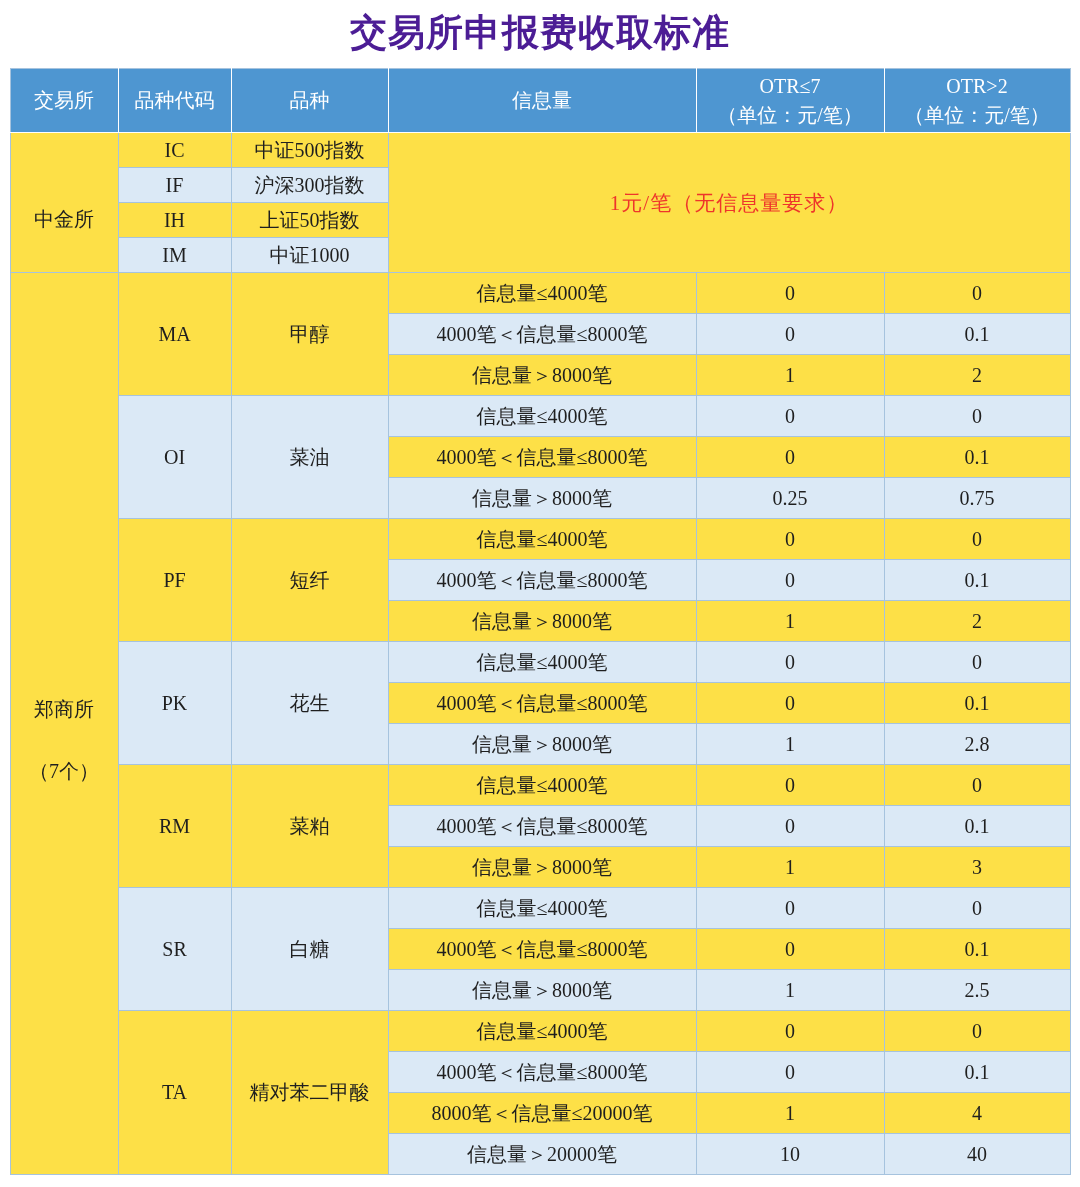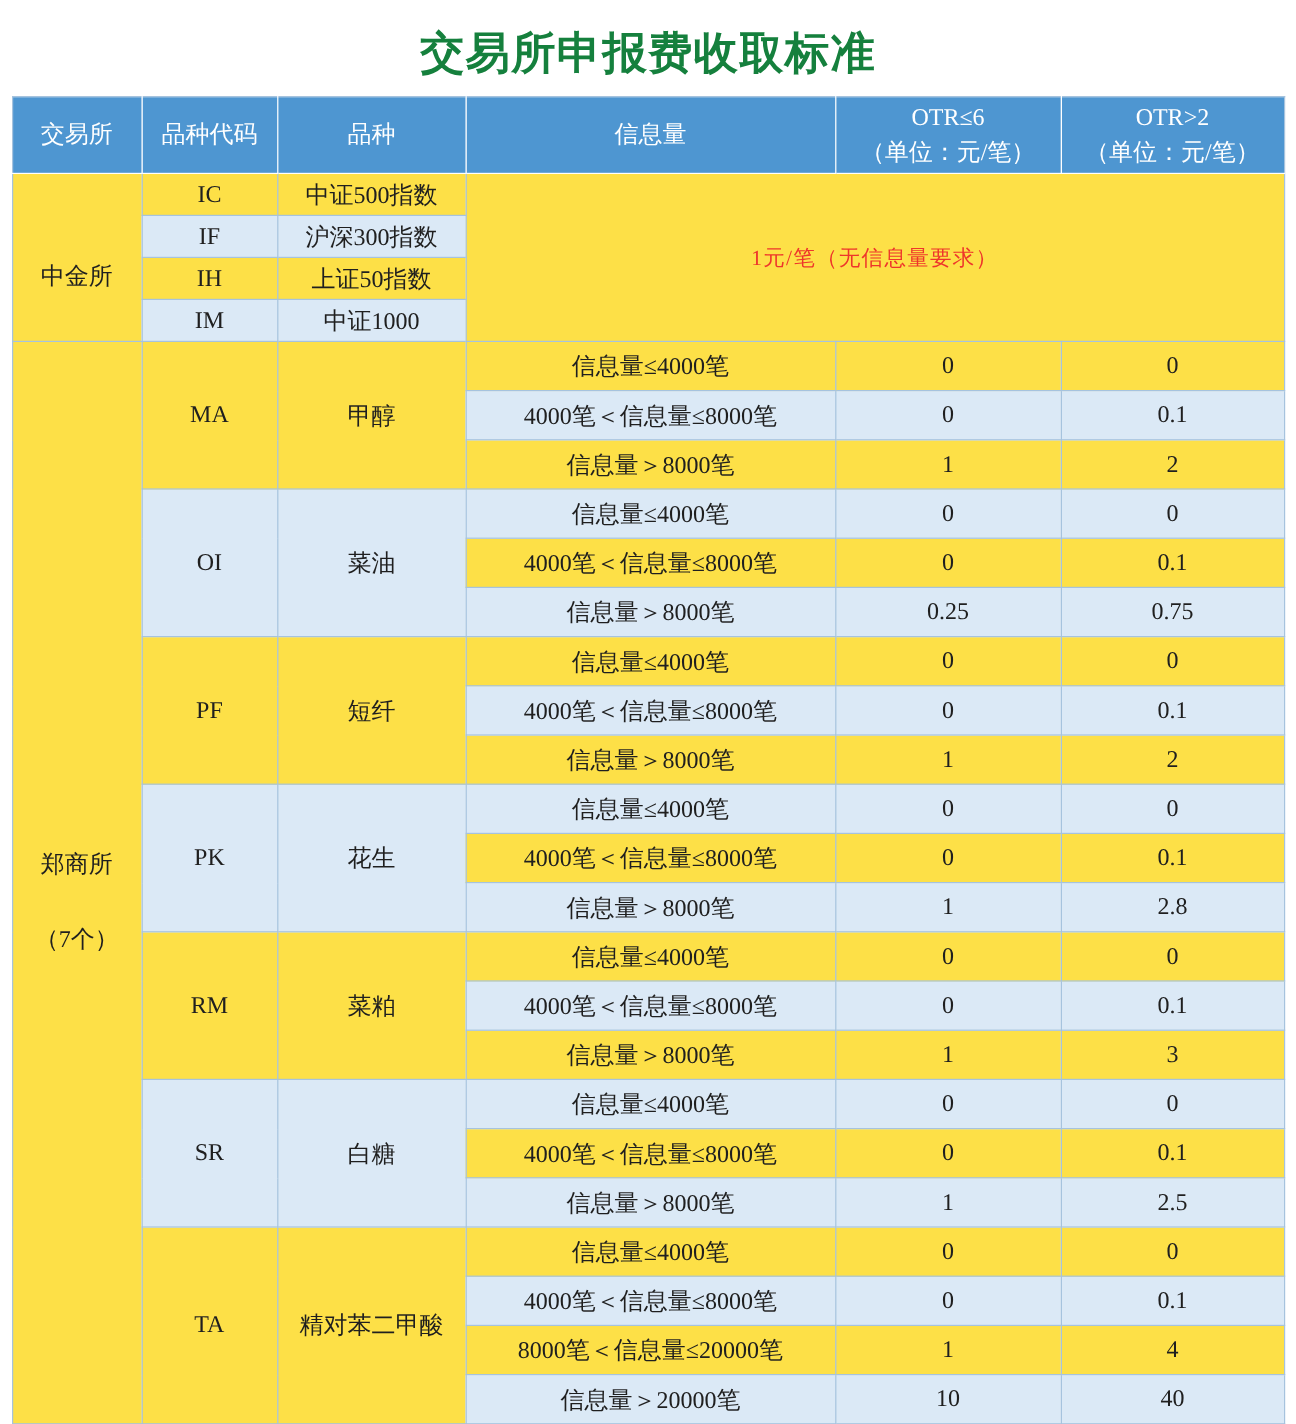--- a/index.html
+++ b/index.html
@@ -10,26 +10,26 @@
     --body-text:#1f1f1f;
   }
   *{box-sizing:border-box;}
   html,body{margin:0;padding:0;background:#ffffff;}
   body{
     width:1080px;
     font-family:"Liberation Serif","DejaVu Serif",serif;
     color:var(--body-text);
   }
   .page-title{
-    margin:20px 0 10px 0;
+    margin:8px 0 10px 0;
     text-align:center;
     font-size:37px;
     font-weight:bold;
     letter-spacing:1px;
-    color:#15803d;
+    color:#4c1d95;
   }
   table.fee-table{
     width:1060px;
     margin:0 auto 9px auto;
     border-collapse:collapse;
     table-layout:fixed;
   }
   .fee-table th{
     background:var(--header-bg);
     color:#ffffff;
@@ -53,21 +53,21 @@
     font-size:20px;
     padding:2px 4px;
     background:#ffffff;
   }
   .fee-table td.stripe{background:var(--stripe);}
   .fee-table td.plain{background:#fde047;}
   tr.row-cffex{height:35px;}
   tr.row-zce{height:41px;}
   td.note-cell{
     color:var(--red);
-    font-size:18px;
+    font-size:21px;
     letter-spacing:1px;
   }
   td.exchange-cell div{line-height:1.5;margin-top:32px;}
 </style>
 </head>
 <body>
 
 <h1 class="page-title">交易所申报费收取标准</h1>
 
 <table class="fee-table">
@@ -87,21 +87,21 @@
       <th>
         <div>品种代码</div>
       </th>
       <th>
         <div>品种</div>
       </th>
       <th>
         <div>信息量</div>
       </th>
       <th>
-        <div>OTR≤6</div>
+        <div>OTR≤7</div>
         <div>（单位：元/笔）</div>
       </th>
       <th>
         <div>OTR&gt;2</div>
         <div>（单位：元/笔）</div>
       </th>
     </tr>
   </thead>
   <tbody>
       <tr class="row-cffex">

